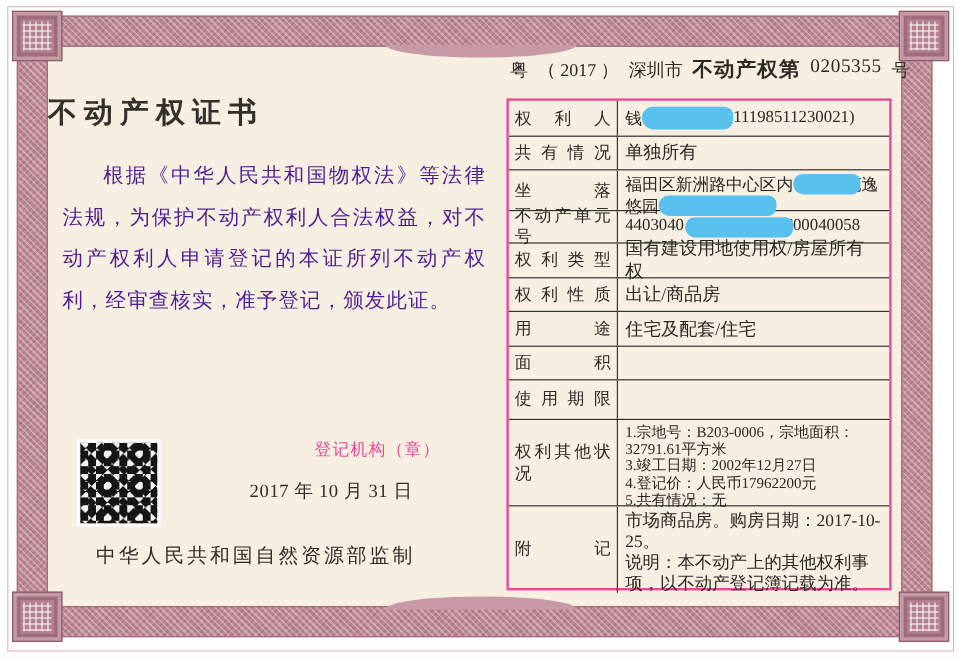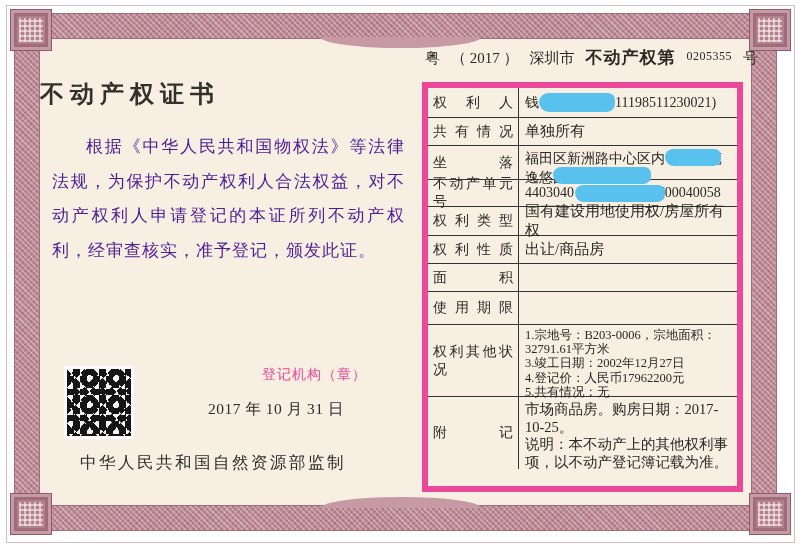--- a/index.html
+++ b/index.html
@@ -43,25 +43,25 @@
     background-size:9px 9px, 13px 13px;}
   .registry{position:absolute;left:262px;top:366px;font-size:14px;letter-spacing:1px;color:#ec4899;}
   .issue-date{position:absolute;left:208px;top:399px;font-size:15.5px;letter-spacing:.5px;color:#2f2b27;text-align:center;}
   .ministry{position:absolute;left:80px;top:452px;font-size:16.5px;letter-spacing:2.5px;color:#2f2b27;}
 
   
   .serial-line{position:absolute;left:425px;top:46px;width:333px;display:flex;
     justify-content:space-between;align-items:baseline;color:#2c2824;}
   .serial-line .seg{font-size:15px;}
   .serial-line .seg-label{font-size:17px;font-weight:600;letter-spacing:1px;}
-  .serial-line .seg-number{font-size:12px;position:relative;top:-3px;letter-spacing:.5px;}
+  .serial-line .seg-number{font-size:16px;position:relative;top:-3px;letter-spacing:.5px;}
 
   
   .cert-table{position:absolute;left:422px;top:82px;width:321px;height:410px;
-    border:6px solid #ec4899;box-sizing:border-box;display:flex;flex-direction:column;background:transparent;}
+    border:2px solid #ec4899;box-sizing:border-box;display:flex;flex-direction:column;background:transparent;}
   .row{display:flex;flex:none;border-bottom:1px solid #333;box-sizing:border-box;}
   .row:last-child{border-bottom:none;}
   .cell{box-sizing:border-box;}
   .lbl{width:91px;flex:none;border-right:1px solid #333;display:flex;align-items:center;padding:0 5px;}
   .lbl span{display:block;width:100%;font-size:14px;letter-spacing:0;color:#2e2a26;
     text-align:justify;text-align-last:justify;text-justify:inter-ideograph;}
   .val{flex:1;display:flex;align-items:center;padding:2px 6px;font-size:15px;color:#2b2722;position:relative;}
   .val.wrap{display:block;padding-top:3px;}
   .val.small{display:block;font-size:12.5px;line-height:14.2px;padding-top:3px;letter-spacing:0;}
   .val.note{display:block;font-size:14.5px;line-height:17.5px;padding-top:4px;}
@@ -165,20 +165,26 @@
       <div class="cell val">国有建设用地使用权/房屋所有权</div>
     </div>
 
     <div class="row" style="height:28px">
       <div class="cell lbl">
           <span>权利性质</span>
         </div>
       <div class="cell val">出让/商品房</div>
     </div>
 
+    <div class="row" style="height:29px">
+      <div class="cell lbl">
+          <span>用途</span>
+        </div>
+      <div class="cell val">住宅及配套/住宅</div>
+    </div>
 
     <div class="row" style="height:28px">
       <div class="cell lbl">
           <span>面积</span>
         </div>
     </div>
 
     <div class="row" style="height:33px">
       <div class="cell lbl">
           <span>使用期限</span>

